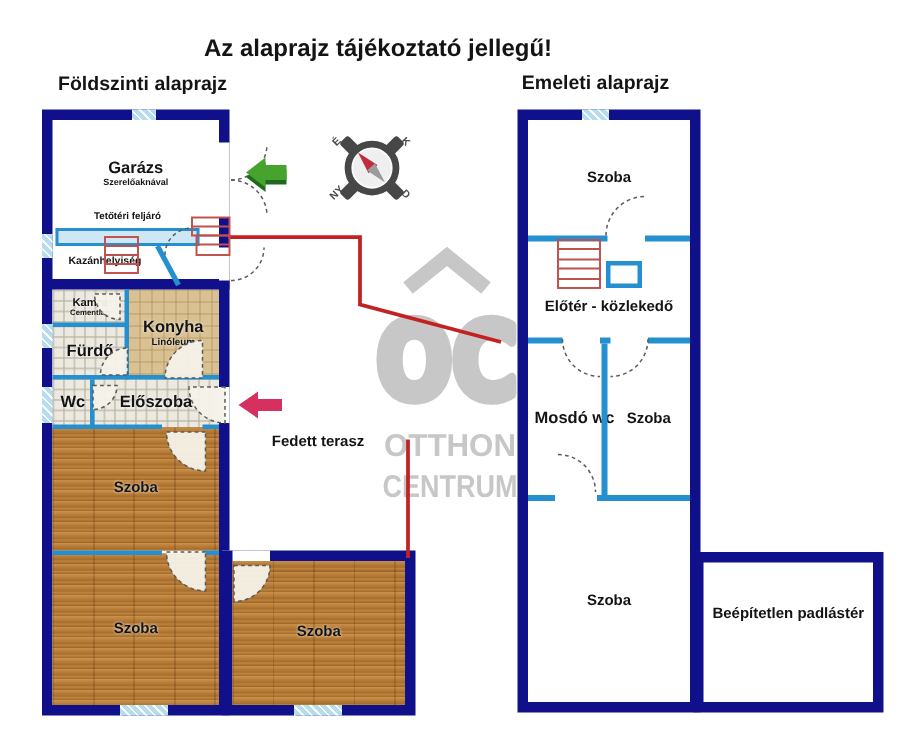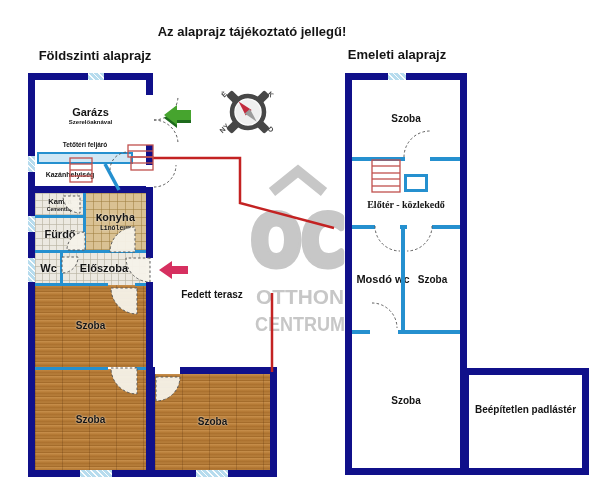--- a/index.html
+++ b/index.html
@@ -19,21 +19,21 @@
         background-image:
           repeating-linear-gradient(90deg,rgba(70,35,5,.20) 0 1px,transparent 1px 27px),
           repeating-linear-gradient(180deg,#c8904d 0,#b97e39 2px,#a86e2c 4px,#bd8440 5px,#9c6424 7px);}
   .tileL{background-color:#ece9e1;
          background-image:linear-gradient(rgba(185,180,162,.65) 1px,transparent 1px),
                           linear-gradient(90deg,rgba(185,180,162,.65) 1px,transparent 1px);
          background-size:7px 7px;}
   .tileB{background-color:#d9c193;
          background-image:linear-gradient(rgba(160,128,66,.55) 1px,transparent 1px),
                           linear-gradient(90deg,rgba(160,128,66,.55) 1px,transparent 1px);
-         background-size:8px 8px;font-family:Liberation Mono, monospace;}
+         background-size:8px 8px;}
   .strip{position:absolute;background:#cfe7f5;border:2px solid #2590cf;box-sizing:border-box;z-index:2;}
   .lrect{position:absolute;background:#fff;border:3px solid #2590cf;box-sizing:border-box;z-index:3;}
   
   .lbl{font-weight:bold;text-align:center;line-height:1.2;z-index:6;position:relative;
        text-shadow:0 0 2px rgba(255,255,255,.85);}
   .t13{font-size:13px;} .t11{font-size:11px;} .t10{font-size:10px;}
   .t95{font-size:11px;} .t8{font-size:7.5px;} .t7{font-size:7px;}
   .t65{font-size:6.5px;} .t6{font-size:6px;} .t5{font-size:5.2px;}
   .title{position:absolute;font-weight:bold;text-align:center;z-index:6;}
   .overlay{position:absolute;left:0;top:0;z-index:10;pointer-events:none;}
@@ -44,21 +44,21 @@
 
 <div id="stage">
 
   <svg class="wm" width="604" height="500" viewBox="0 0 604 500">
     <polyline points="272,192 298,171 324,192" fill="none" stroke="#c7c7c7" stroke-width="10"></polyline>
     <text x="251" y="265" textLength="94" lengthAdjust="spacingAndGlyphs" font-family="DejaVu Sans, sans-serif" font-weight="bold" font-size="70" fill="#c7c7c7" stroke="#c7c7c7" stroke-width="7" stroke-linejoin="round" paint-order="stroke">OC</text>
     <text x="256" y="304" textLength="88" lengthAdjust="spacingAndGlyphs" font-family="Liberation Sans, sans-serif" font-weight="bold" font-size="21" fill="#c7c7c7">OTTHON</text>
     <text x="255" y="331" textLength="90" lengthAdjust="spacingAndGlyphs" font-family="Liberation Sans, sans-serif" font-weight="bold" font-size="21" fill="#c7c7c7">CENTRUM</text>
   </svg>
 
-  <div class="title t13" style="left:100px;top:24px;width:304px;font-size:13px;">Az alaprajz tájékoztató jellegű!</div>
+  <div class="title t13" style="left:100px;top:24px;width:304px;font-size:16px;">Az alaprajz tájékoztató jellegű!</div>
   <div class="title t13" style="left:330px;top:47px;width:134px;">Emeleti alaprajz</div>
   <div class="title t13" style="left:28px;top:48px;width:134px;">Földszinti alaprajz</div>
 
   <div class="abs" style="left:28px;top:70px;width:250px;height:410px;">
     <div class="box" style="left:0;top:3px;width:125px;height:404px;"></div>
     <div class="box" style="left:120px;top:297px;width:129px;height:110px;"></div>
 
     <div class="room" style="left:7px;top:10px;width:111px;height:72px;">
       <div class="lbl t11">Garázs</div>
       <div class="lbl t6">Szerelőaknával</div>
@@ -122,21 +122,21 @@
     <div class="window" style="left:168px;top:400px;width:32px;height:7px;"></div>
   </div>
 
   <div class="abs" style="left:345px;top:70px;width:250px;height:410px;">
     <div class="box" style="left:0;top:3px;width:122px;height:402px;"></div>
     <div class="box" style="left:117px;top:298px;width:127px;height:107px;"></div>
 
     <div class="room" style="left:7px;top:10px;width:108px;height:77px;">
       <div class="lbl t10">Szoba</div>
     </div>
-    <div class="lbl t10 abs" style="left:7px;top:129px;width:108px;z-index:6;font-family:Liberation Serif, serif;">Előtér - közlekedő</div>
+    <div class="lbl t10 abs" style="left:7px;top:129px;width:108px;z-index:6;">Előtér - közlekedő</div>
     <div class="lrect" style="left:59px;top:104px;width:24px;height:18px;"></div>
     <div class="room" style="left:7px;top:159px;width:62px;height:101px;">
       <div class="lbl t95">Mosdó wc</div>
     </div>
     <div class="room" style="left:60px;top:159px;width:55px;height:101px;">
       <div class="lbl t10">Szoba</div>
     </div>
     <div class="room" style="left:7px;top:264px;width:108px;height:134px;">
       <div class="lbl t10">Szoba</div>
     </div>

